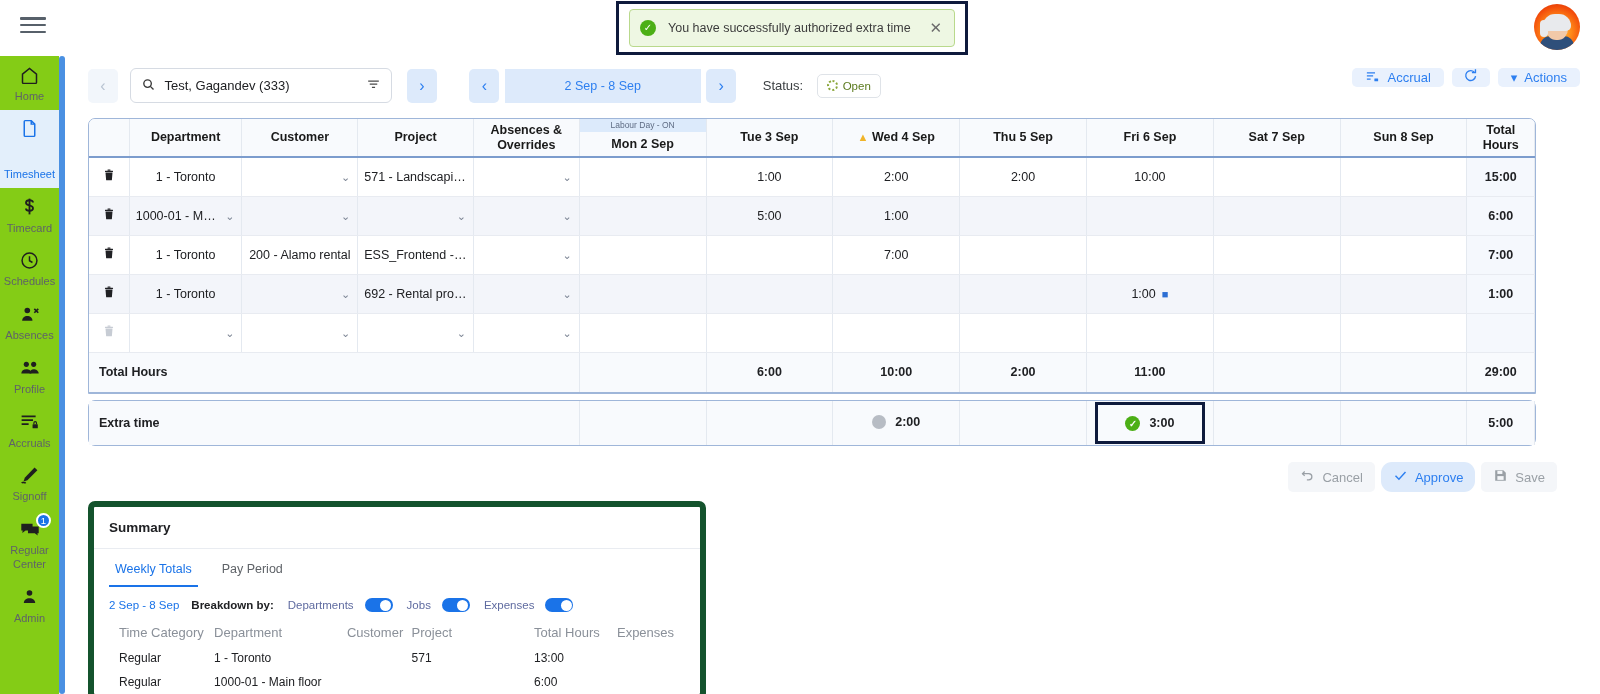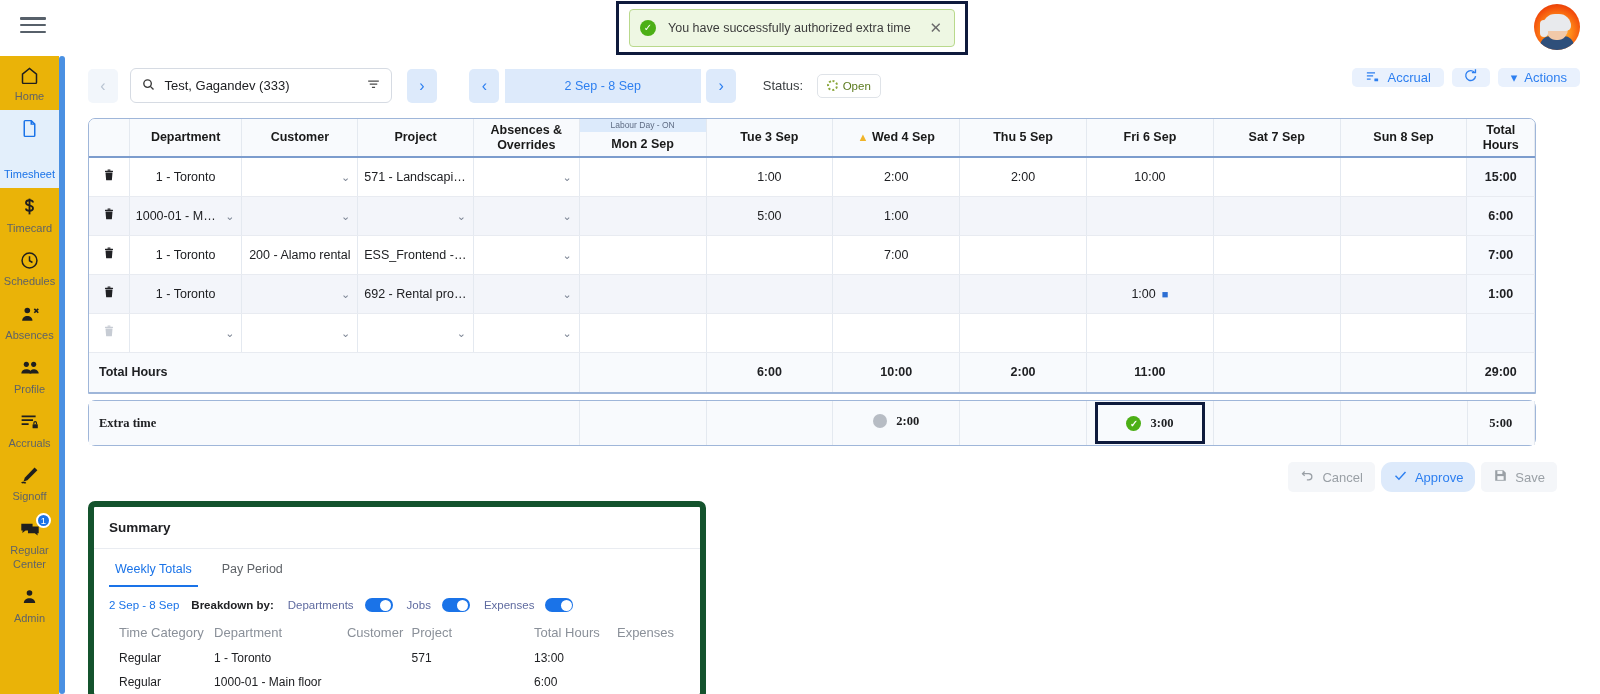--- a/index.html
+++ b/index.html
@@ -72,21 +72,21 @@
     width: 16px; height: 16px; border-radius: 50%; background: #4caf16;
     display: flex; align-items: center; justify-content: center;
     color: #fff; font-size: 10px; line-height: 1; flex: 0 0 auto;
   }
   .toast .msg { margin-left: 12px; flex: 1 1 auto; }
   .toast .x { color: #6b6b6b; font-size: 15px; cursor: pointer; padding: 0 2px; }
 
   
   .sidebar {
     position: absolute; left: 0; top: 56px; width: 59px; height: 638px;
-    background: #eab308; border-right: none;
+    background: #84cc16; border-right: none;
     overflow: hidden;
   }
   .side-rail {
     position: absolute; left: 59px; top: 56px; width: 6px; height: 638px;
     background: #4a90e2; border-radius: 3px;
   }
   .side-item {
     position: relative; width: 59px;
     display: flex; flex-direction: column; align-items: center;
     padding: 7px 0 6px; cursor: pointer;
@@ -215,21 +215,20 @@
   tr.totalrow td {
     height: 40px; background: #f8fafd !important; font-weight: bold;
     border-top: 1px solid #9fb6d9; border-bottom: 1px solid #9fb6d9;
   }
   tr.totalrow td.lbl { text-align: left; padding-left: 10px; }
 
   .extrabox {
     position: absolute; left: 23px; width: 1448px;
     border: 1px solid #9fb6d9; border-radius: 7px; background: #f8fafd;
     overflow: visible;
-    font-family: Liberation Serif, serif;
   }
   table.extra { width: 100%; border-collapse: collapse; table-layout: fixed; }
   table.extra td {
     height: 44px; font-size: 12.5px; text-align: center; color: #202124;
     border-right: 1px solid #e4e9f0; background: #f8fafd; font-weight: bold;
   }
   table.extra td.lbl { text-align: left; padding-left: 10px; }
   table.extra td.sep-l { border-left: 1px solid #9fb6d9; }
   .ecell { display: inline-flex; align-items: center; gap: 9px; }
   .dot-grey { width: 14px; height: 14px; border-radius: 50%; background: #b7bcc4; }

